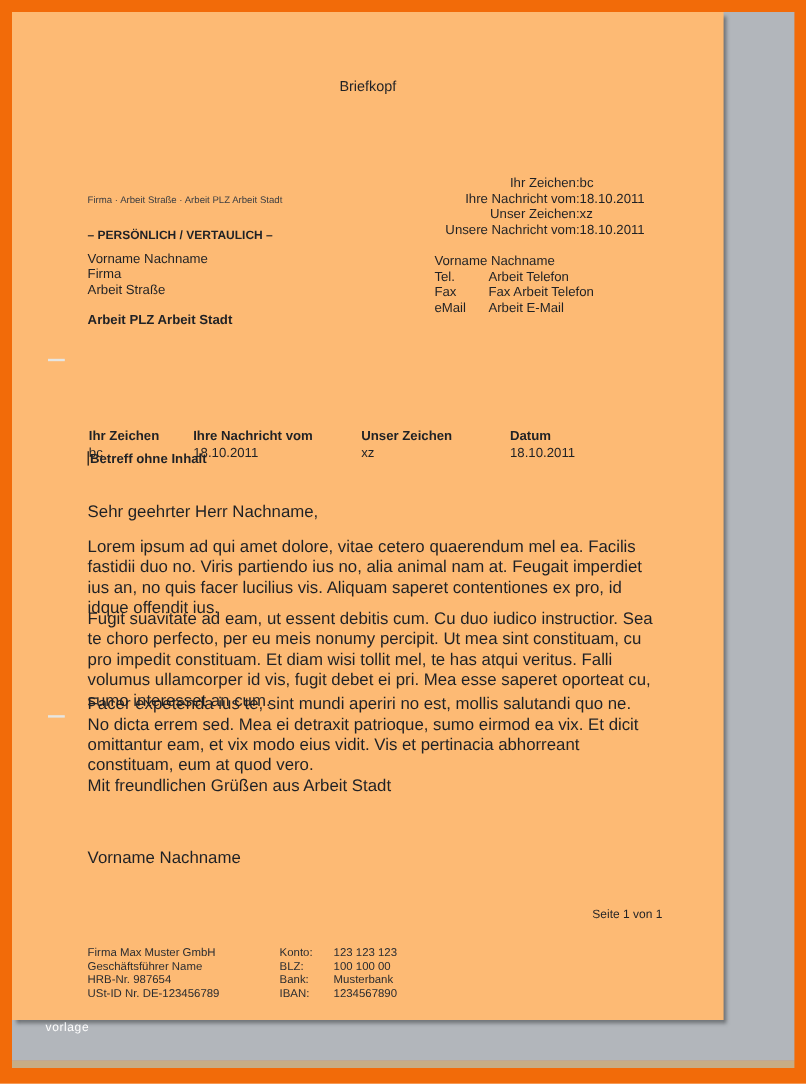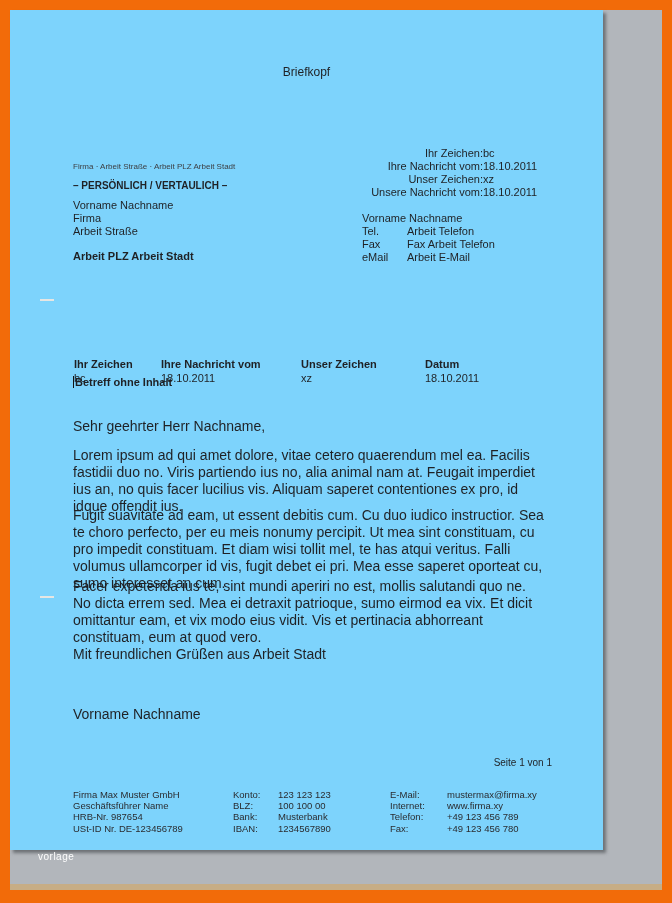--- a/index.html
+++ b/index.html
@@ -1,31 +1,31 @@
 <!DOCTYPE html>
 <html><head>
 <meta charset="utf-8">
 <style>
   html,body{margin:0;padding:0;}
   body{width:672px;height:903px;font-family:"Liberation Sans","DejaVu Sans",sans-serif;}
   .frame{position:relative;width:672px;height:903px;background:#f26b09;overflow:hidden;}
   .desk{position:absolute;left:10px;top:10px;width:652px;height:874px;background:#b2b6bb;}
   .accent-line{position:absolute;left:10px;top:884px;width:652px;height:6px;background:#c7ad85;}
-  .page{position:absolute;left:10px;top:10px;width:593px;height:840px;background:#7dd3fc;
+  .page{position:absolute;left:10px;top:10px;width:593px;height:840px;background:#fdba74;
         box-shadow:3px 3px 3px rgba(55,58,62,.55);color:#1f2125;}
   .watermark{position:absolute;left:38px;top:851px;font-size:10px;color:#fdfdfd;letter-spacing:.5px;}
 
   
   .briefkopf{position:absolute;top:55px;left:0;width:100%;text-align:center;font-size:12px;}
   .fold-mark{position:absolute;left:30px;width:14px;height:2px;background:#e6e6e3;}
   .fold-1{top:289px;} .fold-2{top:586px;}
 
   
   .recipient{position:absolute;left:63px;top:150px;font-size:11px;line-height:13px;}
-  .return-addr{font-size:8px;color:#3c3e42;margin-bottom:6px;}
+  .return-addr{font-size:8px;color:#3c3e42;margin-bottom:17px;}
   .confidential{font-size:10px;font-weight:bold;margin-bottom:7px;}
   .r-city{font-weight:bold;margin-top:12px;}
 
   
   .info-block{position:absolute;left:352px;top:137px;font-size:11px;line-height:13px;}
   .info-row .lbl{display:inline-block;width:121px;text-align:right;}
   .contact-name{margin-top:13px;}
   .contact-row .lbl{display:inline-block;width:45px;}
 
   
@@ -132,23 +132,17 @@
       <div>USt-ID Nr. DE-123456789</div>
     </div>
 
     <div class="footer-col f-bank">
       <div><span class="lbl">Konto:</span><span>123 123 123</span></div>
       <div><span class="lbl">BLZ:</span><span>100 100 00</span></div>
       <div><span class="lbl">Bank:</span><span>Musterbank</span></div>
       <div><span class="lbl">IBAN:</span><span>1234567890</span></div>
     </div>
 
-    <div class="footer-col f-contact">
-      <div><span class="lbl">E-Mail:</span><span>mustermax@firma.xy</span></div>
-      <div><span class="lbl">Internet:</span><span>www.firma.xy</span></div>
-      <div><span class="lbl">Telefon:</span><span>+49 123 456 789</span></div>
-      <div><span class="lbl">Fax:</span><span>+49 123 456 780</span></div>
-    </div>
 
   </div>
 
   <div class="watermark">vorlage</div>
 </div>
 
 </body></html>

